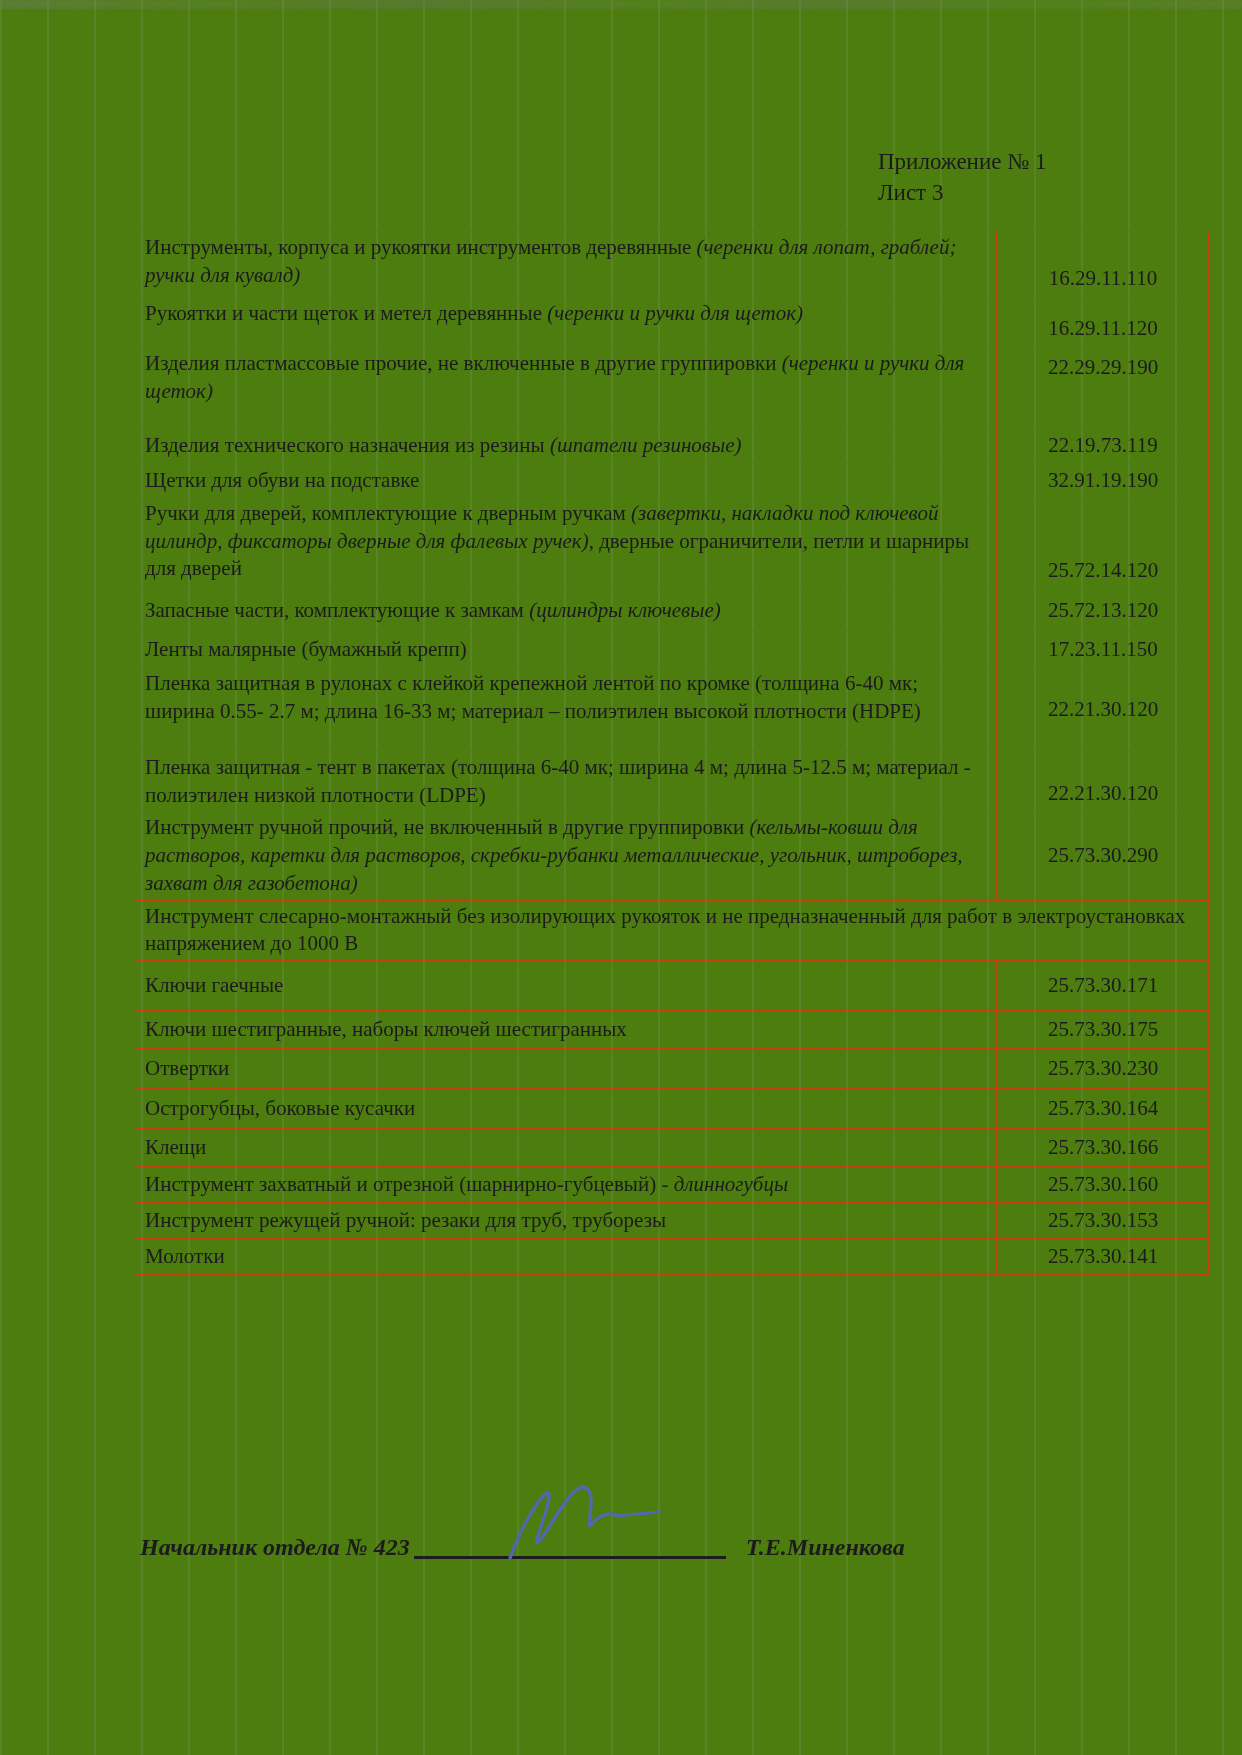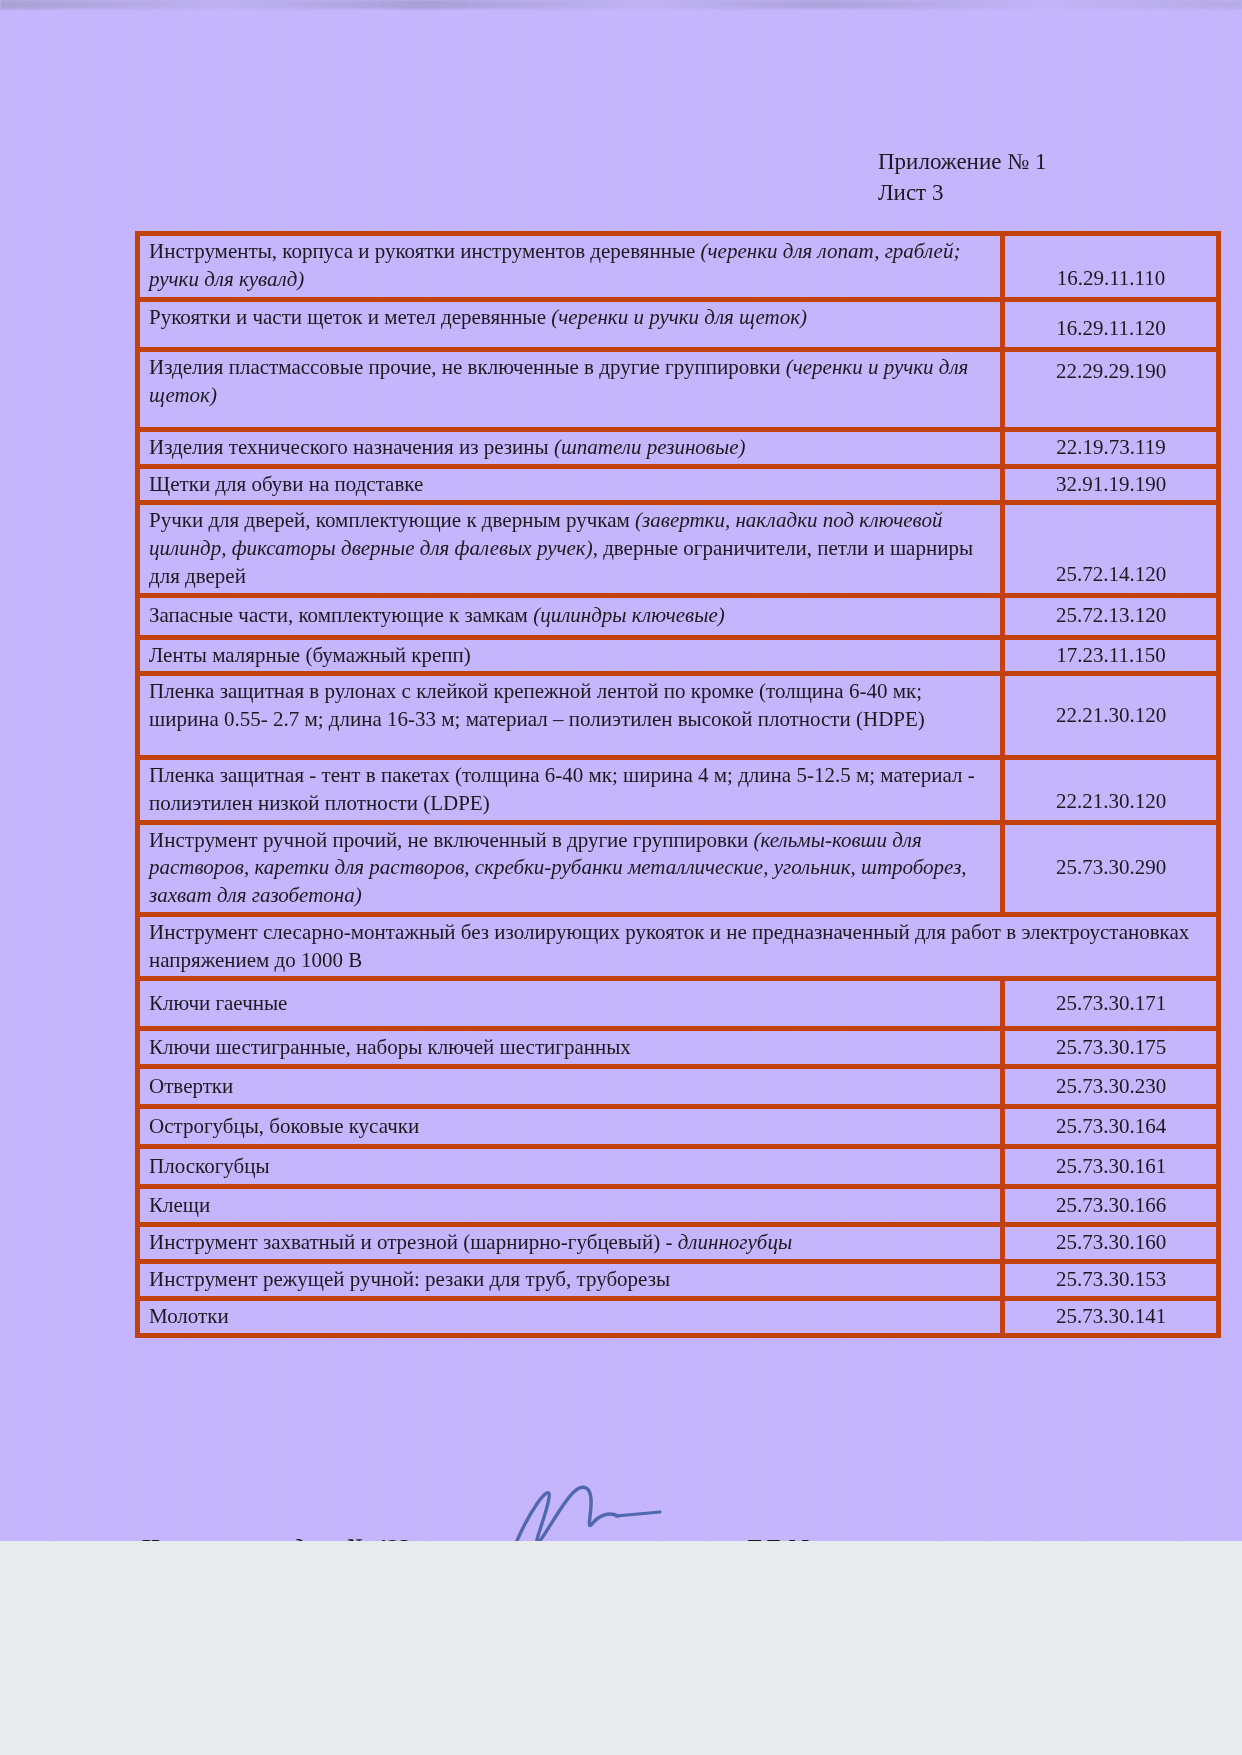--- a/index.html
+++ b/index.html
@@ -3,22 +3,22 @@
 <meta charset="utf-8">
 <style>
   html,body{margin:0;padding:0;}
   body{
     width:1242px;height:1755px;
     background:#e9eaec;
     font-family:"Liberation Serif","DejaVu Serif",serif;
   }
   .page{
     position:relative;
-    width:1242px;height:1541px;
-    background:#c4b5fd;
+    width:1242px;height:1755px;
+    background:#4d7c0f;
     color:#1b1b1d;
     overflow:hidden;
   }
   
   .page::before{
     content:"";
     position:absolute;inset:0;
     background:repeating-linear-gradient(90deg,
       rgba(190,205,230,0.10) 0px, rgba(190,205,230,0.10) 2px,
       transparent 2px, transparent 47px);
@@ -42,21 +42,21 @@
   table.okpd{
     position:absolute;
     left:135px;top:231px;
     width:1037px;
     border-collapse:collapse;
     table-layout:fixed;
     font-size:21px;
     line-height:1.32;
   }
   table.okpd td{
-    border:5px solid #c2410c;
+    border:1px solid #c2410c;
     padding:2px 8px 2px 9px;
   }
   td.desc-cell{width:843px;vertical-align:top;}
   td.desc-cell.mid{vertical-align:middle;}
   td.code-cell{width:194px;text-align:center;padding:2px 4px;}
   td.code-cell.align-top{vertical-align:top;padding-top:6px;margin-top:48px;}
   td.code-cell.align-middle{vertical-align:middle;}
   td.code-cell.align-bottom{vertical-align:bottom;padding-bottom:4px;}
   td.section-cell{
     font-weight:normal;vertical-align:middle;
@@ -155,24 +155,20 @@
           <td class="code-cell align-middle">25.73.30.175</td>
         </tr>
         <tr style="height: 40px;">
           <td class="desc-cell mid"><span>Отвертки</span></td>
           <td class="code-cell align-middle">25.73.30.230</td>
         </tr>
         <tr style="height: 40px;">
           <td class="desc-cell mid"><span>Острогубцы, боковые кусачки</span></td>
           <td class="code-cell align-middle">25.73.30.164</td>
         </tr>
-        <tr style="height: 40px;">
-          <td class="desc-cell mid"><span>Плоскогубцы</span></td>
-          <td class="code-cell align-middle">25.73.30.161</td>
-        </tr>
         <tr style="height: 38px;">
           <td class="desc-cell mid"><span>Клещи</span></td>
           <td class="code-cell align-middle">25.73.30.166</td>
         </tr>
         <tr style="height: 36px;">
           <td class="desc-cell mid"><span>Инструмент захватный и отрезной (шарнирно-губцевый) - </span><span class="it">длинногубцы</span></td>
           <td class="code-cell align-middle">25.73.30.160</td>
         </tr>
         <tr style="height: 36px;">
           <td class="desc-cell mid"><span>Инструмент режущей ручной: резаки для труб, труборезы</span></td>

